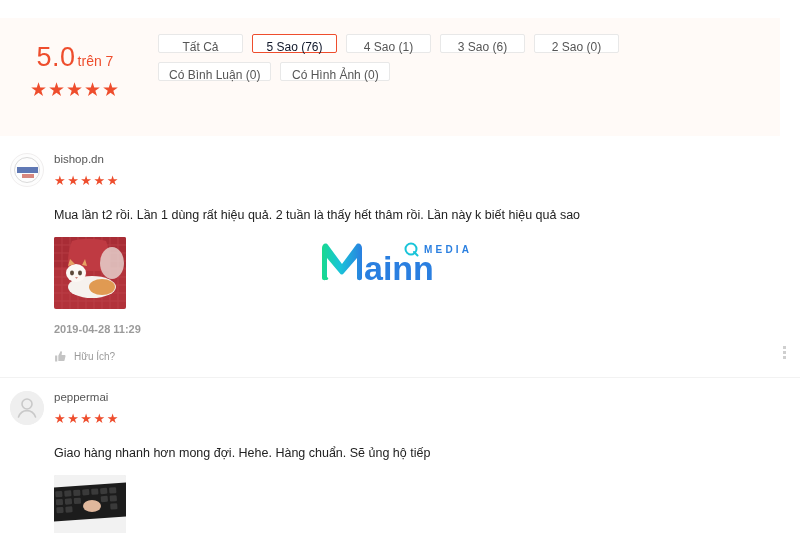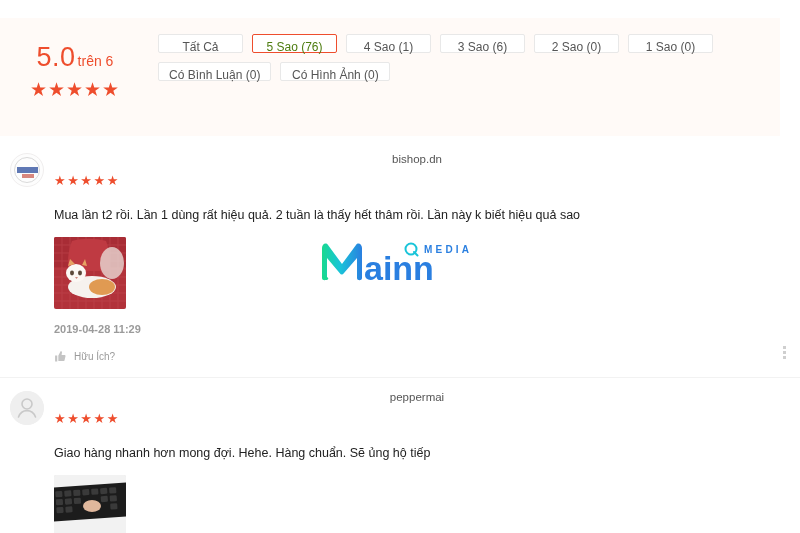--- a/index.html
+++ b/index.html
@@ -83,21 +83,21 @@
     border-radius: 2px;
     color: #555555;
     font-size: 12px;
     text-align: center;
     box-sizing: border-box;
     white-space: nowrap;
     cursor: pointer;
   }
   .filter-btn.active {
     border: 1px solid #ee4d2d;
-    color: #4d7c0f;
+    color: #0f172a;
   }
   .filter-btn.wide { min-width: 110px; }
 
   
   .review-list {
     position: absolute;
     left: 0;
     top: 140px;
     width: 800px;
   }
@@ -157,21 +157,20 @@
     background: #efefef;
     display: block;
   }
   .avatar.default-av svg { display: block; }
 
   .reviewer-name {
     font-size: 11.5px;
     color: #555555;
     line-height: 14px;
     margin: 2px 0 5px 2px;
-    text-align: center;
   }
   .review-stars {
     margin: 0 0 0 2px;
     letter-spacing: 1.5px;
     white-space: nowrap;
   }
   .review-stars .star { font-size: 13px; }
   .review-text {
     margin-top: 17px;
     font-size: 12.5px;
@@ -241,35 +240,34 @@
     z-index: 5;
   }
 </style>
 </head>
 <body>
 
 <div class="summary-header">
 
   <div class="rating-block">
     <div class="rating-score-line">
-      <span class="rating-score">5.0</span><span class="rating-outof">trên 6</span>
+      <span class="rating-score">5.0</span><span class="rating-outof">trên 7</span>
     </div>
     <div class="rating-stars">
       <span class="star big">★</span><span class="star big">★</span><span class="star big">★</span><span class="star big">★</span><span class="star big">★</span>
     </div>
   </div>
 
   <div class="filters">
     <div class="filter-row">
       <div class="filter-btn">Tất Cả</div>
       <div class="filter-btn active">5 Sao (76)</div>
       <div class="filter-btn">4 Sao (1)</div>
       <div class="filter-btn">3 Sao (6)</div>
       <div class="filter-btn">2 Sao (0)</div>
-      <div class="filter-btn">1 Sao (0)</div>
     </div>
     <div class="filter-row">
       <div class="filter-btn wide">Có Bình Luận (0)</div>
       <div class="filter-btn wide">Có Hình Ảnh (0)</div>
     </div>
   </div>
 
 </div>
 
 <div class="review-list">

